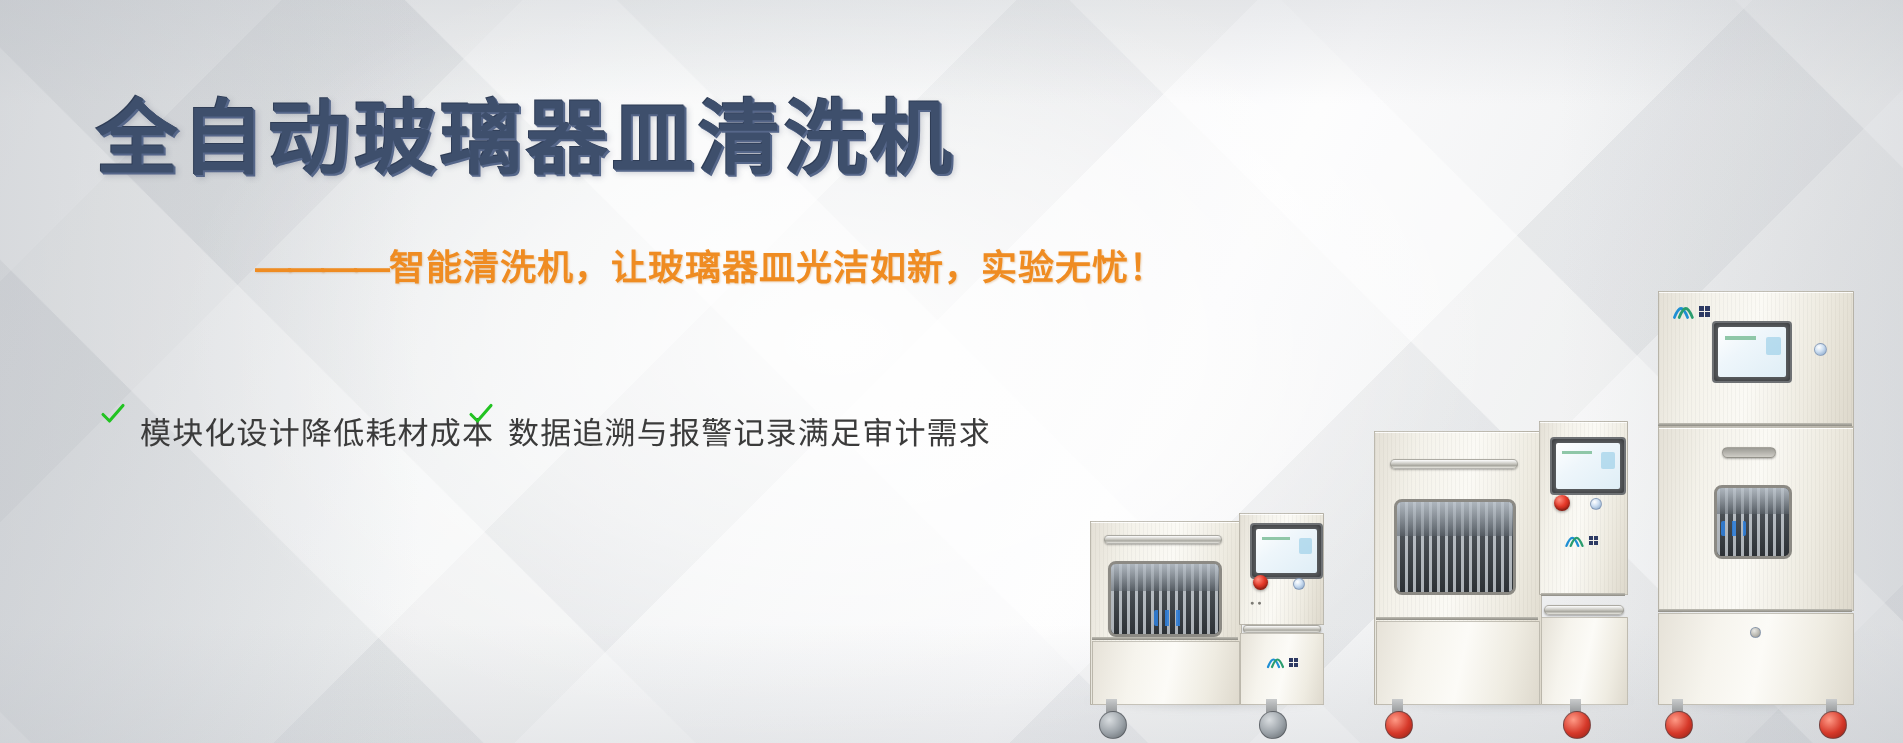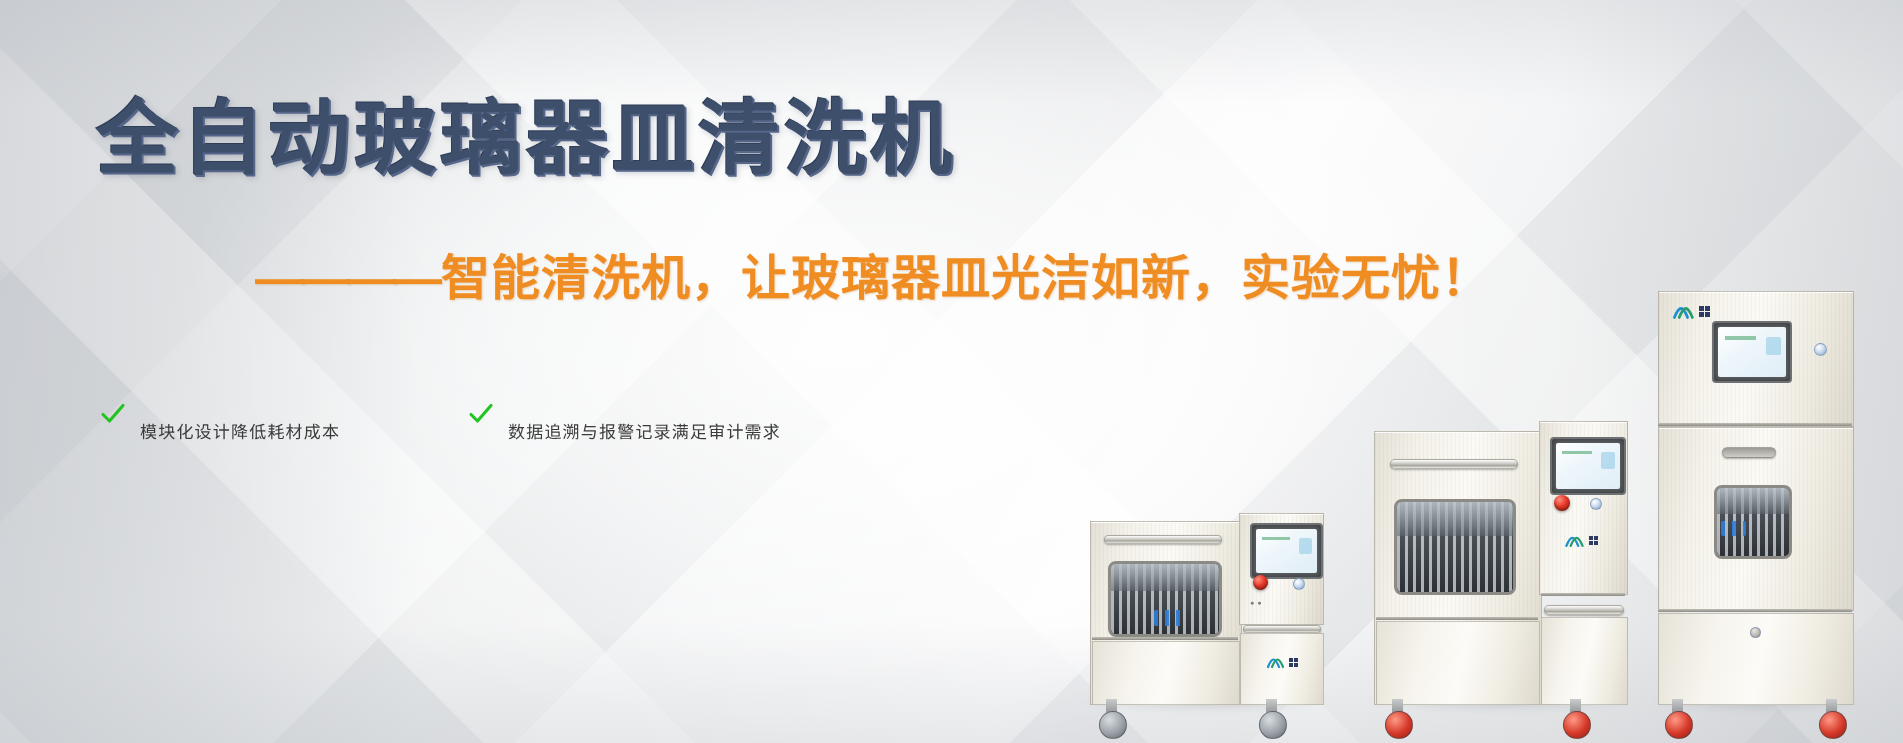--- a/index.html
+++ b/index.html
@@ -91,21 +91,21 @@
        1px 1px 0 #56678a,
        2px 2px 0 #56678a,
       -1px -1px 0 #2f3d56,
        3px 3px 6px rgba(60,70,95,0.26);
   }
 
   .subhead {
     position: absolute;
     left: 255px;
     top: 238px;
-    font-size: 49px;
+    font-size: 36px;
     font-weight: 700;
     letter-spacing: 1px;
     color: #ef8c22;
     white-space: nowrap;
     text-shadow: 1px 1px 2px rgba(190,110,20,0.28);
   }
   .subhead .em-dash {
     letter-spacing: -3px;
     margin-right: 2px;
   }
@@ -127,21 +127,21 @@
     align-items: center;
     gap: 14px;
   }
   .check-icon {
     flex: 0 0 auto;
     width: 26px;
     height: 26px;
     display: block;
   }
   .feature-text {
-    font-size: 17px;
+    font-size: 31px;
     color: #3b3b3b;
     letter-spacing: 1.2px;
     white-space: nowrap;
     margin-top: 32px;
   }
 
   
   .machines {
     position: absolute;
     left: 1090px;

